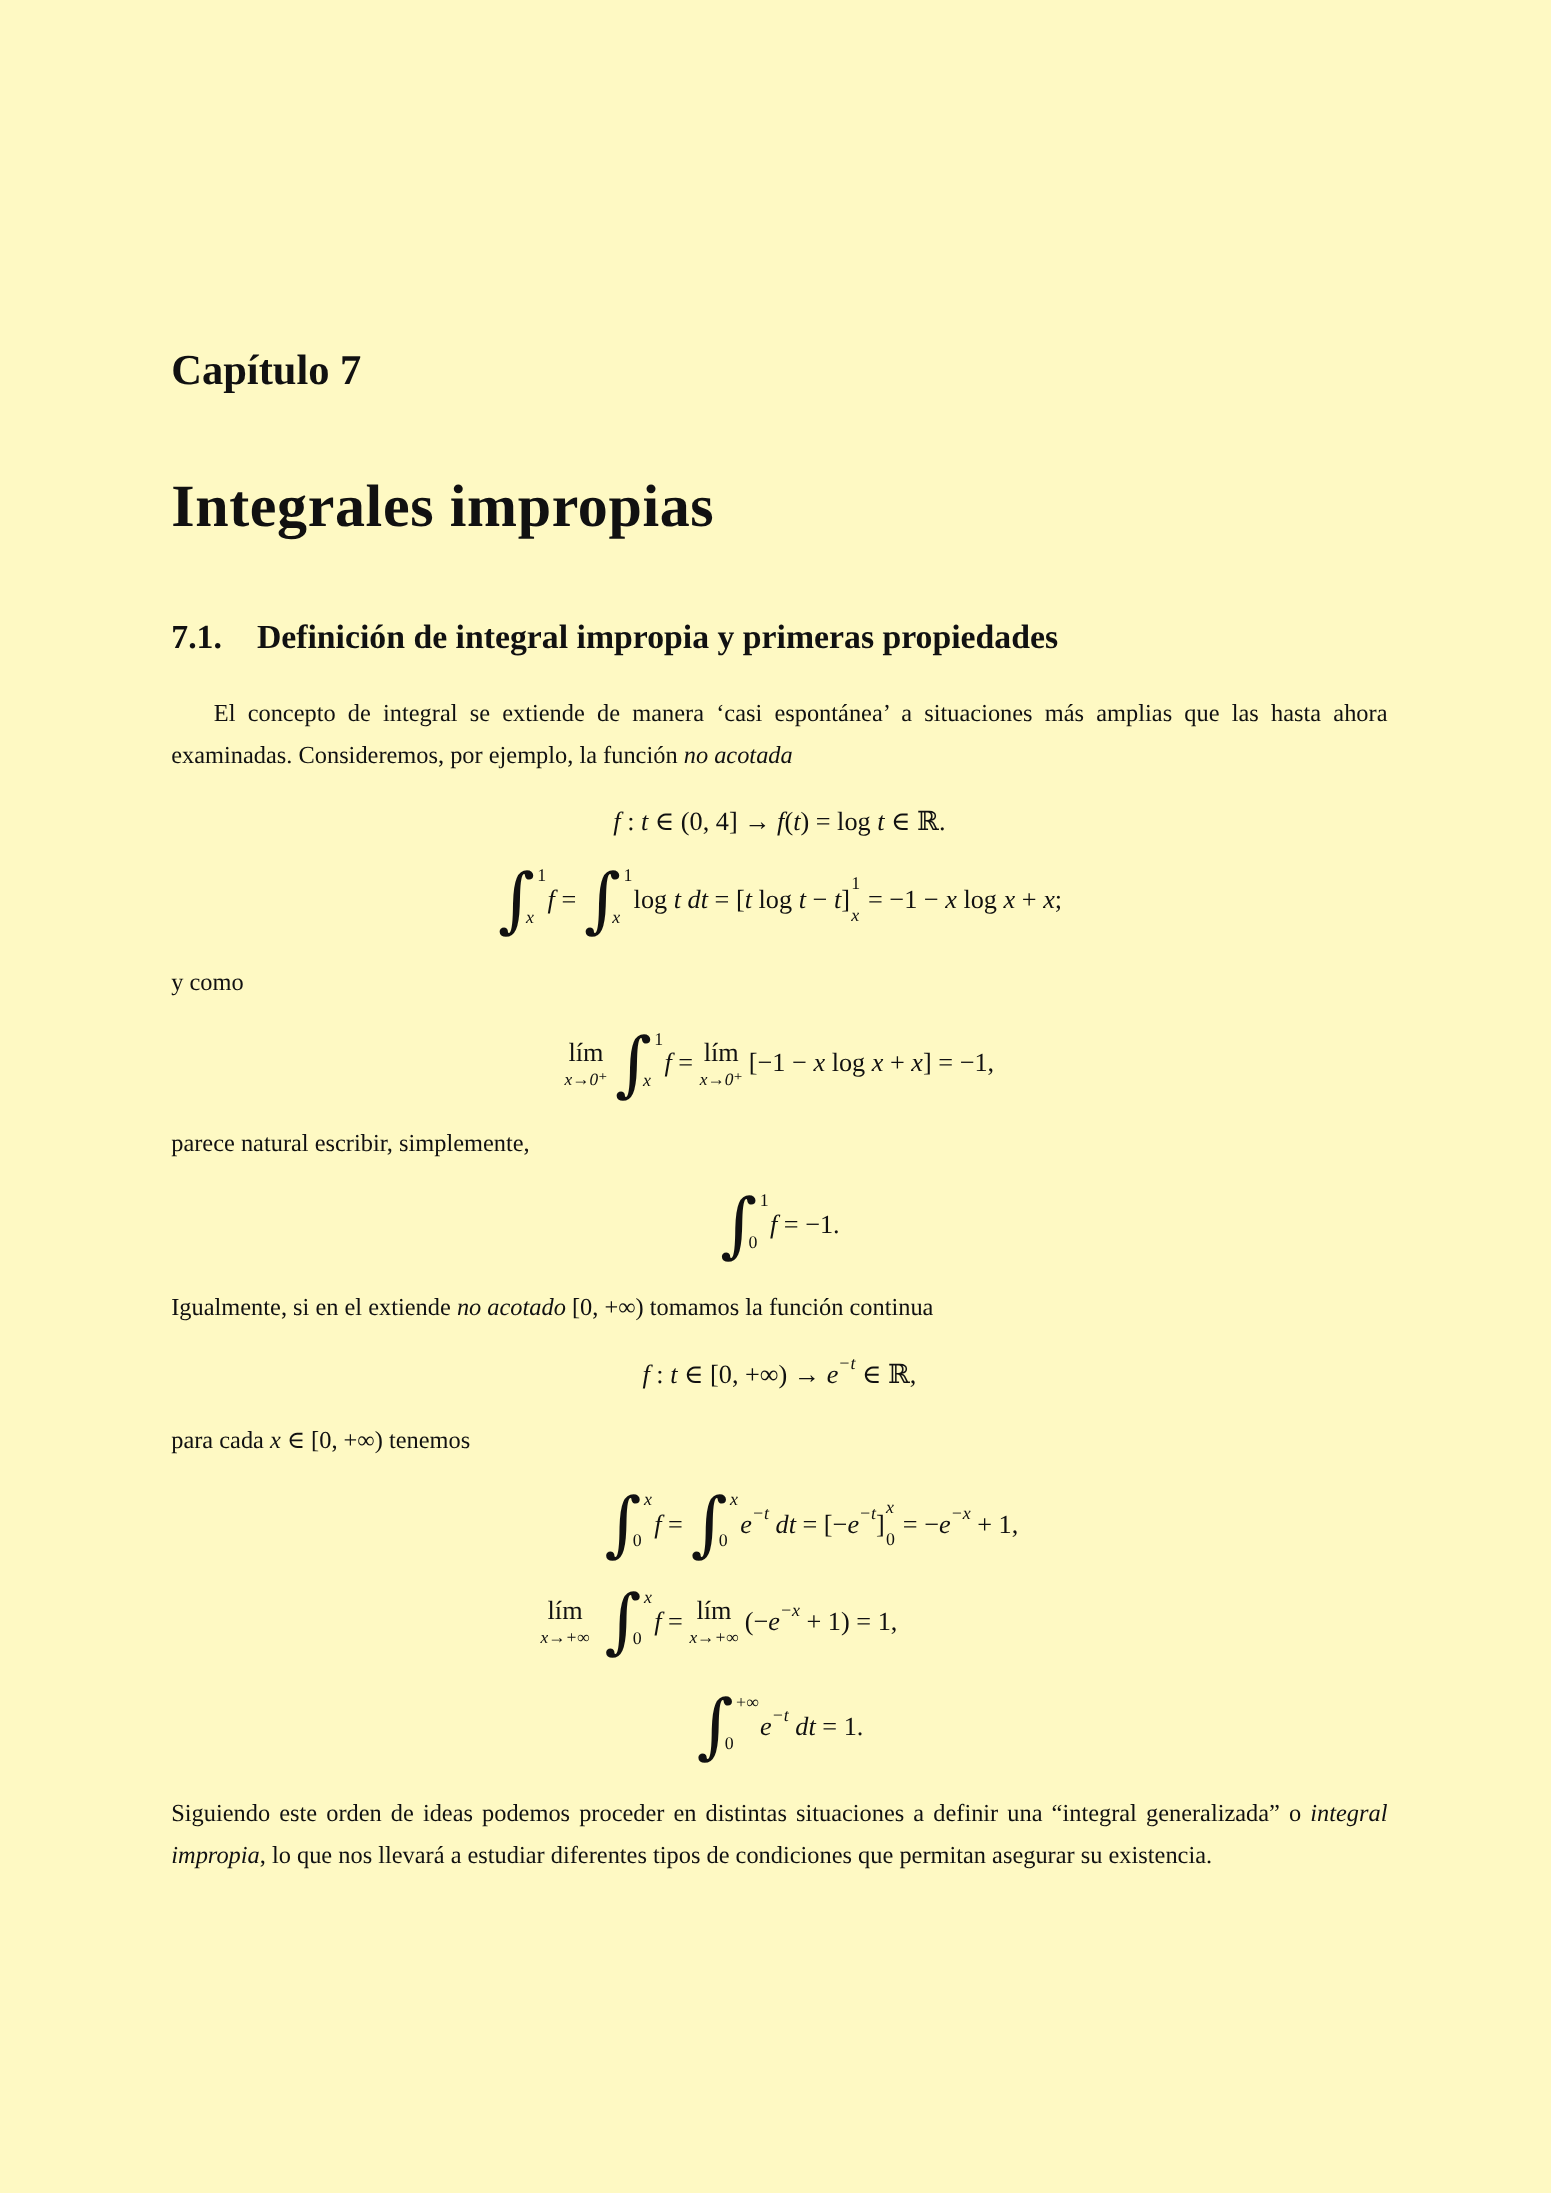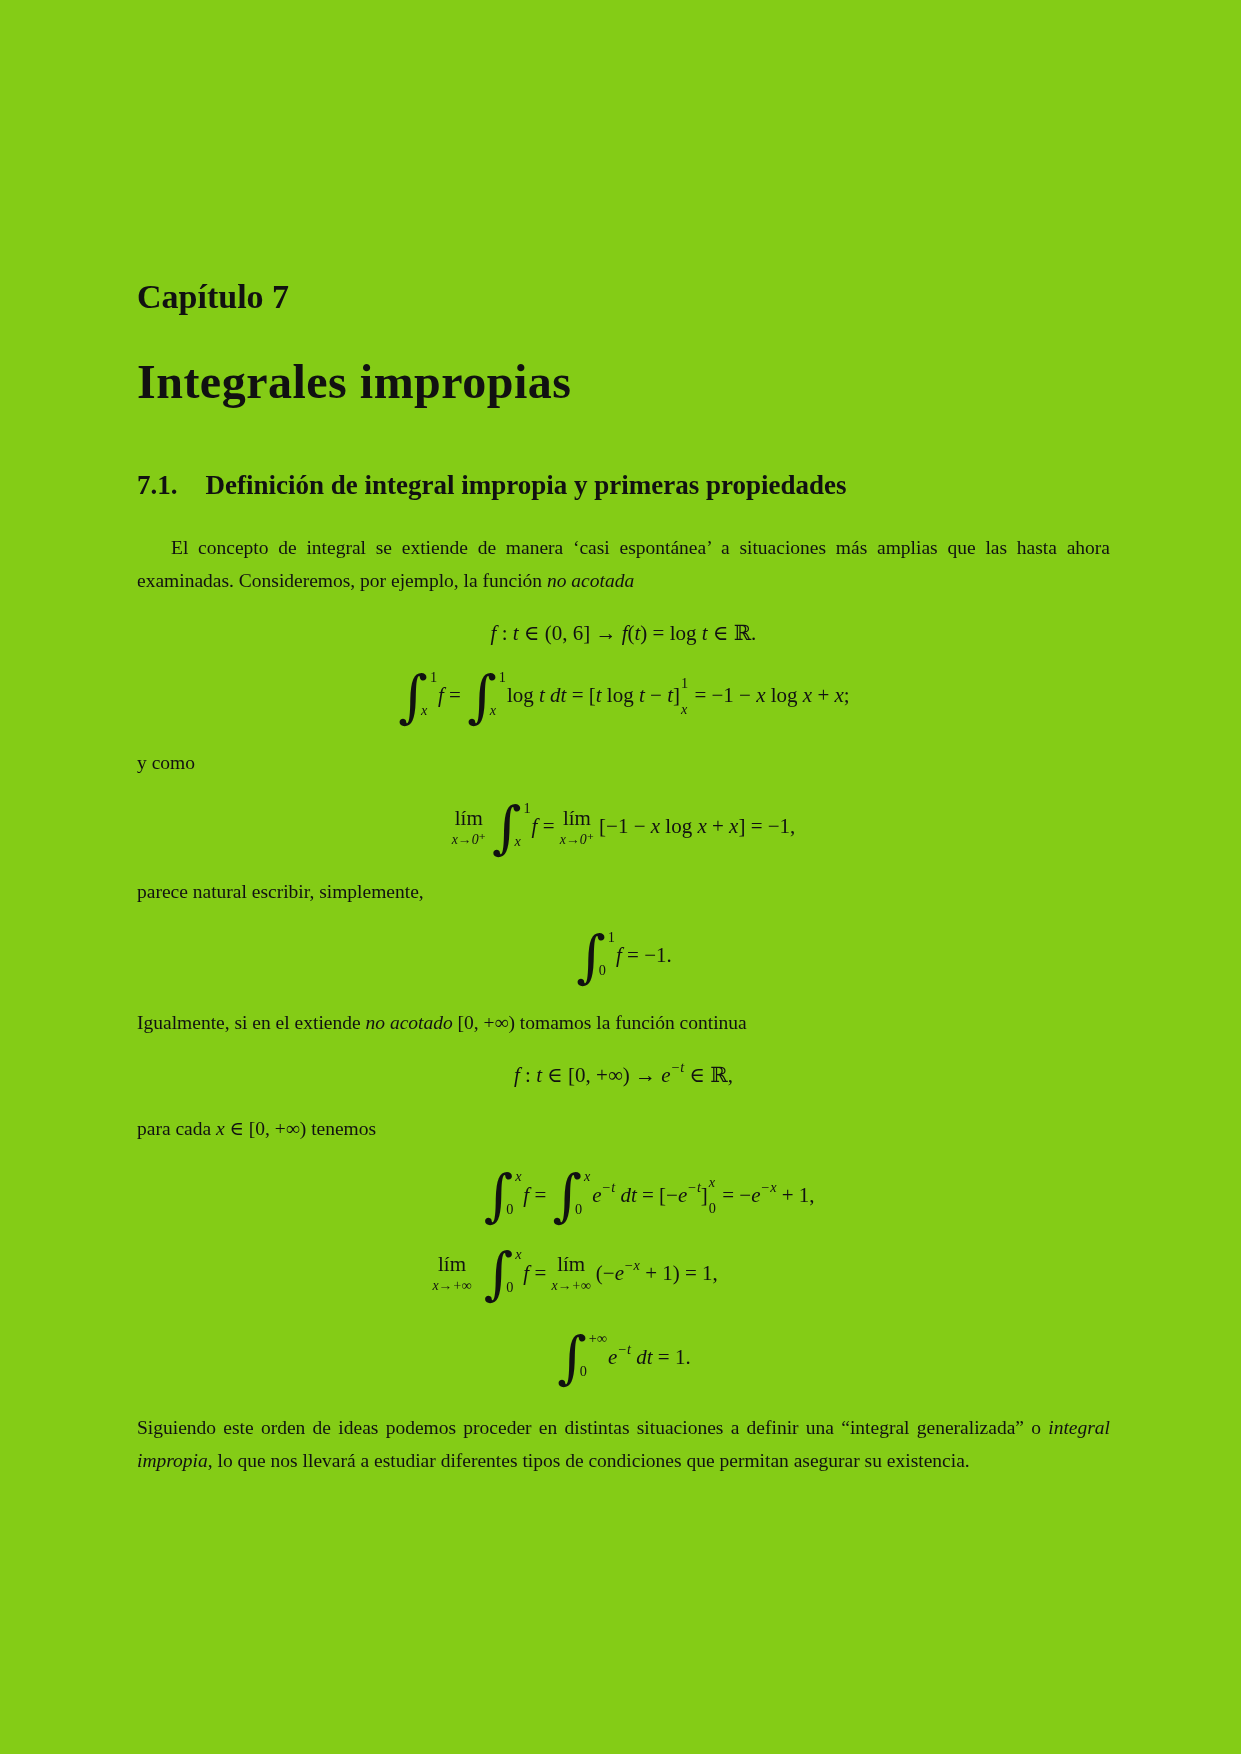--- a/index.html
+++ b/index.html
@@ -1,33 +1,33 @@
 <!DOCTYPE html>
 <html><head>
 <meta charset="utf-8">
 <style>
   * { margin:0; padding:0; box-sizing:border-box; }
   html,body { background:#ffffff; }
   .page {
     position:relative;
     width:1241px; height:1754px;
-    background:#84cc16;
+    background:#fef9c3;
     color:#111111;
     font-family:"Liberation Serif","DejaVu Serif",serif;
     font-size:19.5px;
     overflow:hidden;
   }
   .text-col {
     position:absolute;
     left:137px; top:278px;
     width:973px;
   }
   
   .chapter-label { font-size:34px; font-weight:bold; line-height:1.1; }
-  .chapter-title { font-size:48px; font-weight:bold; line-height:1.05; margin-top:42px; letter-spacing:0.5px; }
+  .chapter-title { font-size:48px; font-weight:bold; line-height:1.05; margin-top:66px; letter-spacing:0.5px; }
   .section-heading { margin-top:62px; font-size:27px; font-weight:bold; display:flex; align-items:flex-start; }
   .section-number { margin-right:28px; }
   
   .para { line-height:33px; text-align:justify; }
   .para .mr, .para .mi { white-space:pre-wrap;margin-top:40px; }
   .indent { text-indent:34px; }
   
   .display {
     display:flex; justify-content:center; align-items:center;
     font-size:21px; line-height:1.2;
@@ -79,21 +79,21 @@
       <span class="section-number">7.1.</span>
       <span>Definición de integral impropia y primeras propiedades</span>
     </div>
 
     <p class="para indent mt30"><span class="mr">El concepto de integral se extiende de manera ‘casi espontánea’ a situaciones más amplias que las hasta ahora examinadas. Consideremos, por ejemplo, la función </span><span class="mi">no acotada</span></p>
 
     <div class="display mt24">
         <span class="mi">f</span>
         <span class="mr"> : </span>
         <span class="mi">t</span>
-        <span class="mr"> ∈ (0, 6] → </span>
+        <span class="mr"> ∈ (0, 4] → </span>
         <span class="mi">f</span>
         <span class="mr">(</span>
         <span class="mi">t</span>
         <span class="mr">) = log </span>
         <span class="mi">t</span>
         <span class="mr"> ∈ ℝ.</span>
       </div>
 
 
     <div class="display tall mt14">

